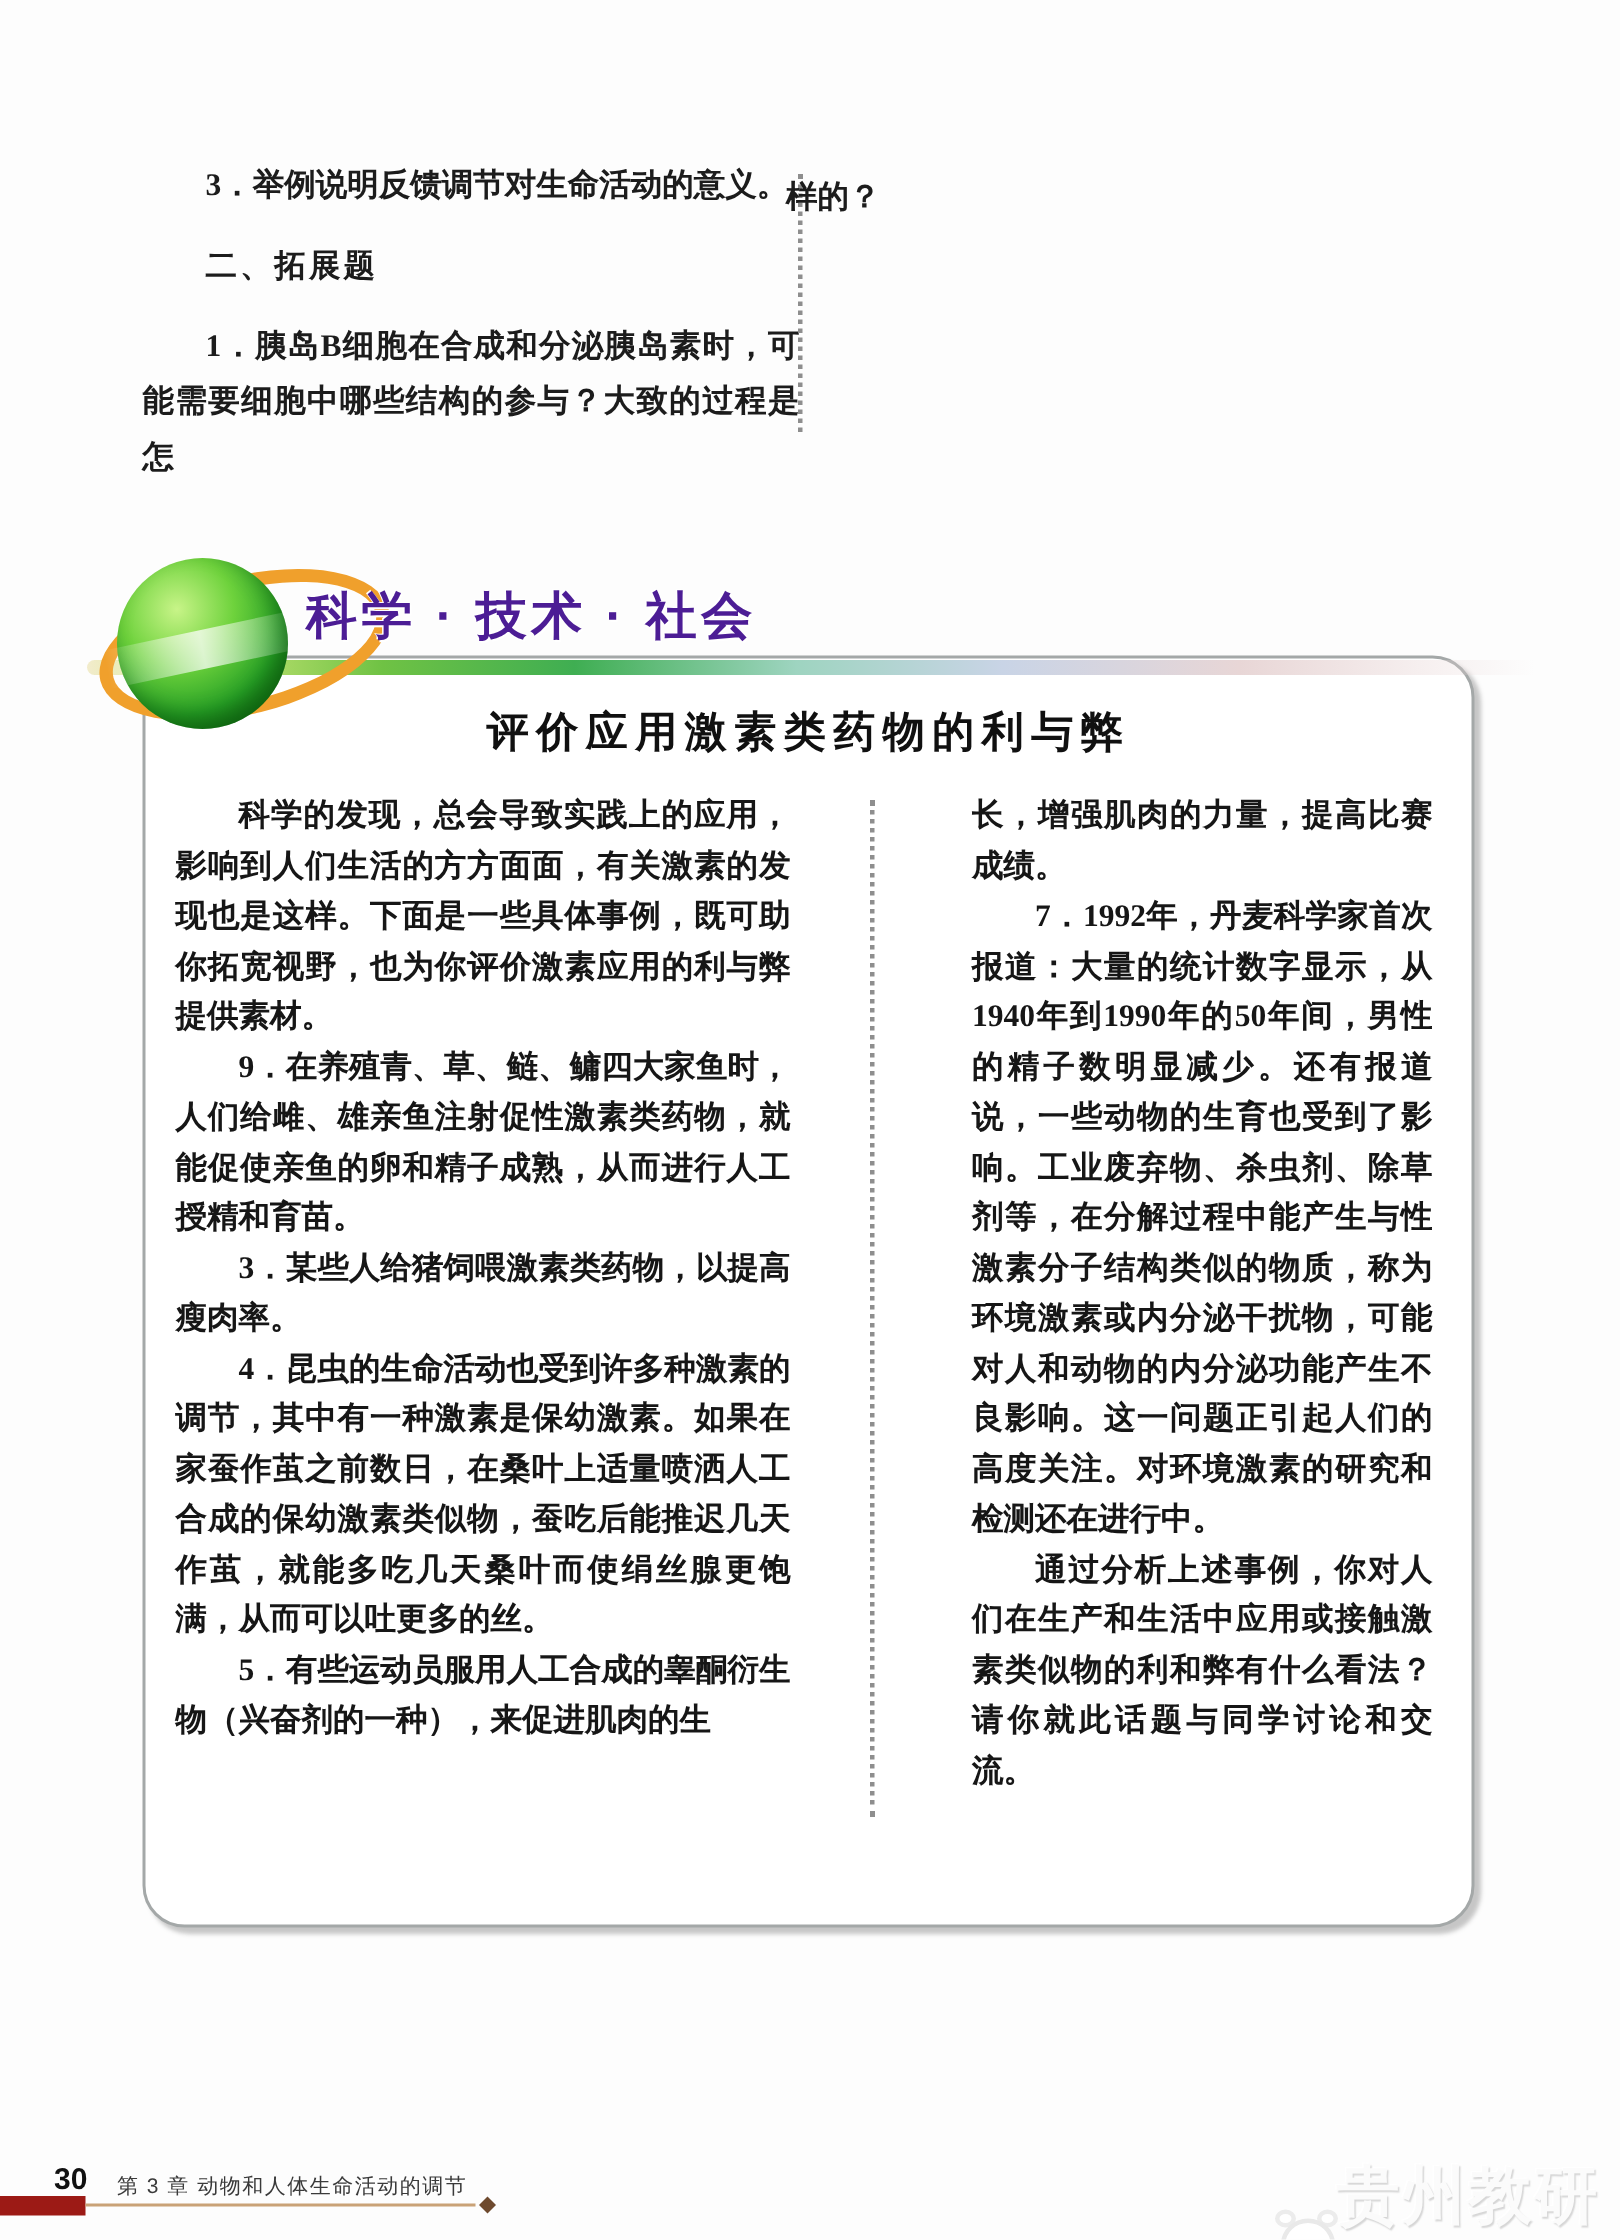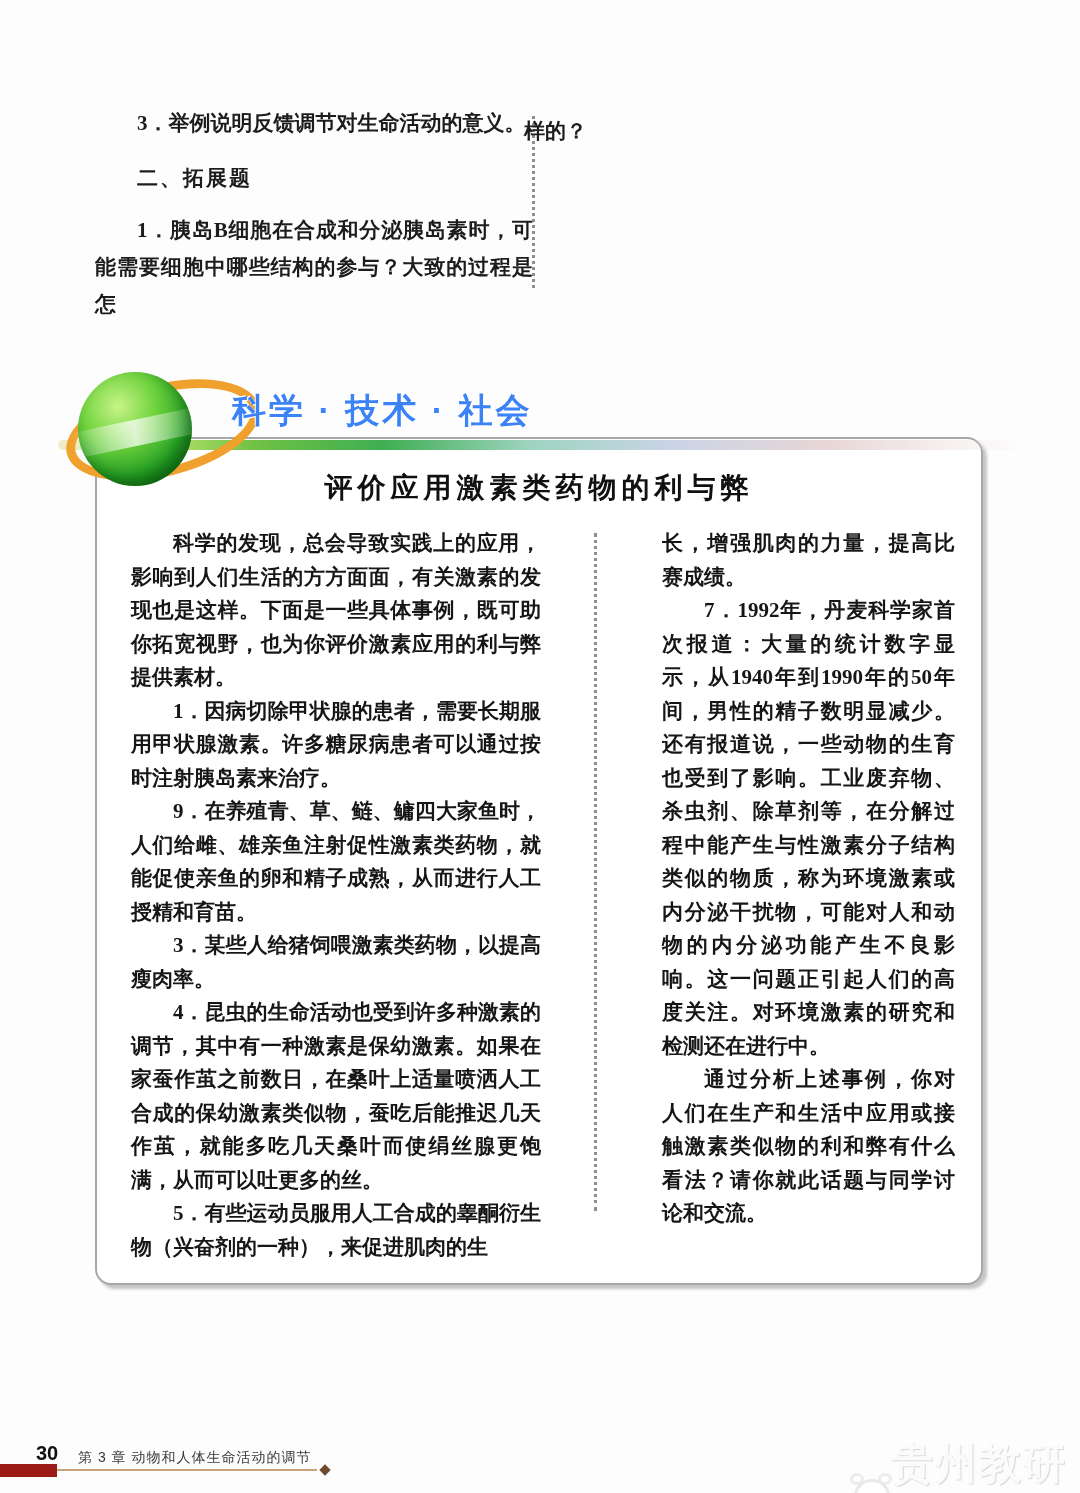--- a/index.html
+++ b/index.html
@@ -49,48 +49,47 @@
   }
   .globe-highlight {
     position:absolute; left:70px; top:420px; width:130px; height:26px;
     background:linear-gradient(90deg, rgba(255,255,255,.0), rgba(255,255,255,.75), rgba(255,255,255,.0));
     transform:rotate(-12deg);
     z-index:8;
   }
   .banner-title {
     position:absolute; left:204px; top:388px;
     font-family:"Liberation Sans", sans-serif;
-    font-weight:bold; font-size:34px; letter-spacing:3px; color:#3b82f6;
+    font-weight:bold; font-size:34px; letter-spacing:3px; color:#4c1d95;
     text-shadow:1px 1px 0 #fff, -1px -1px 0 #fff;
     z-index:7;
-    margin-left:28px;
   }
   .streak {
     position:absolute; left:58px; top:440px; width:985px; height:10px;
     background:linear-gradient(90deg,
       #f2eccc 0%, #cfe87a 8%, #6fc244 20%, #3fae52 33%,
       #9ed4c0 48%, #c9d4e6 62%, #e8d6d6 78%, rgba(250,248,246,0) 98%);
     border-radius:5px;
     z-index:5;
   }
 
   
   .sts-box {
     position:absolute; left:95px; top:437px; width:888px; height:848px;
     background:#ffffff;
     border:2px solid #a4a8a8;
-    border-radius:16px;
+    border-radius:28px;
     box-shadow:4px 4px 3px rgba(130,130,130,.45);
     z-index:2;
   }
   .sts-title {
     margin:30px 0 0 0; text-align:center;
     font-size:28px; font-weight:bold; letter-spacing:5px; color:#101010;
   }
-  .sts-cols { display:flex; padding:20px 26px 0 34px;gap:47px; }
+  .sts-cols { display:flex; padding:20px 26px 0 20px;gap:47px; }
   .bcol-left { width:410px; }
   .divider-box {
     width:0; border-left:3px dotted #8e8e8e;
     margin:6px 18px 0 6px; height:678px;
   }
   .bcol-right { flex:1; }
   .sts-box p {
     margin:0; font-size:21px; line-height:33.5px; font-weight:bold;
     text-align:justify; color:#161616;
   }
@@ -148,21 +147,20 @@
 <div class="globe"></div>
 <div class="globe-highlight"></div>
 <div class="banner-title">科学 · 技术 · 社会</div>
 <div class="streak"></div>
 
 <div class="sts-box">
   <h2 class="sts-title">评价应用激素类药物的利与弊</h2>
   <div class="sts-cols">
     <div class="bcol-left">
       <p class="indent">科学的发现，总会导致实践上的应用，影响到人们生活的方方面面，有关激素的发现也是这样。下面是一些具体事例，既可助你拓宽视野，也为你评价激素应用的利与弊提供素材。</p>
-      <p class="indent">1．因病切除甲状腺的患者，需要长期服用甲状腺激素。许多糖尿病患者可以通过按时注射胰岛素来治疗。</p>
       <p class="indent">9．在养殖青、草、鲢、鳙四大家鱼时，人们给雌、雄亲鱼注射促性激素类药物，就能促使亲鱼的卵和精子成熟，从而进行人工授精和育苗。</p>
       <p class="indent">3．某些人给猪饲喂激素类药物，以提高瘦肉率。</p>
       <p class="indent">4．昆虫的生命活动也受到许多种激素的调节，其中有一种激素是保幼激素。如果在家蚕作茧之前数日，在桑叶上适量喷洒人工合成的保幼激素类似物，蚕吃后能推迟几天作茧，就能多吃几天桑叶而使绢丝腺更饱满，从而可以吐更多的丝。</p>
       <p class="indent">5．有些运动员服用人工合成的睾酮衍生物（兴奋剂的一种），来促进肌肉的生</p>
     </div>
     <div class="divider-box"></div>
     <div class="bcol-right">
       <p>长，增强肌肉的力量，提高比赛成绩。</p>
       <p class="indent">7．1992年，丹麦科学家首次报道：大量的统计数字显示，从1940年到1990年的50年间，男性的精子数明显减少。还有报道说，一些动物的生育也受到了影响。工业废弃物、杀虫剂、除草剂等，在分解过程中能产生与性激素分子结构类似的物质，称为环境激素或内分泌干扰物，可能对人和动物的内分泌功能产生不良影响。这一问题正引起人们的高度关注。对环境激素的研究和检测还在进行中。</p>
       <p class="indent">通过分析上述事例，你对人们在生产和生活中应用或接触激素类似物的利和弊有什么看法？请你就此话题与同学讨论和交流。</p>

